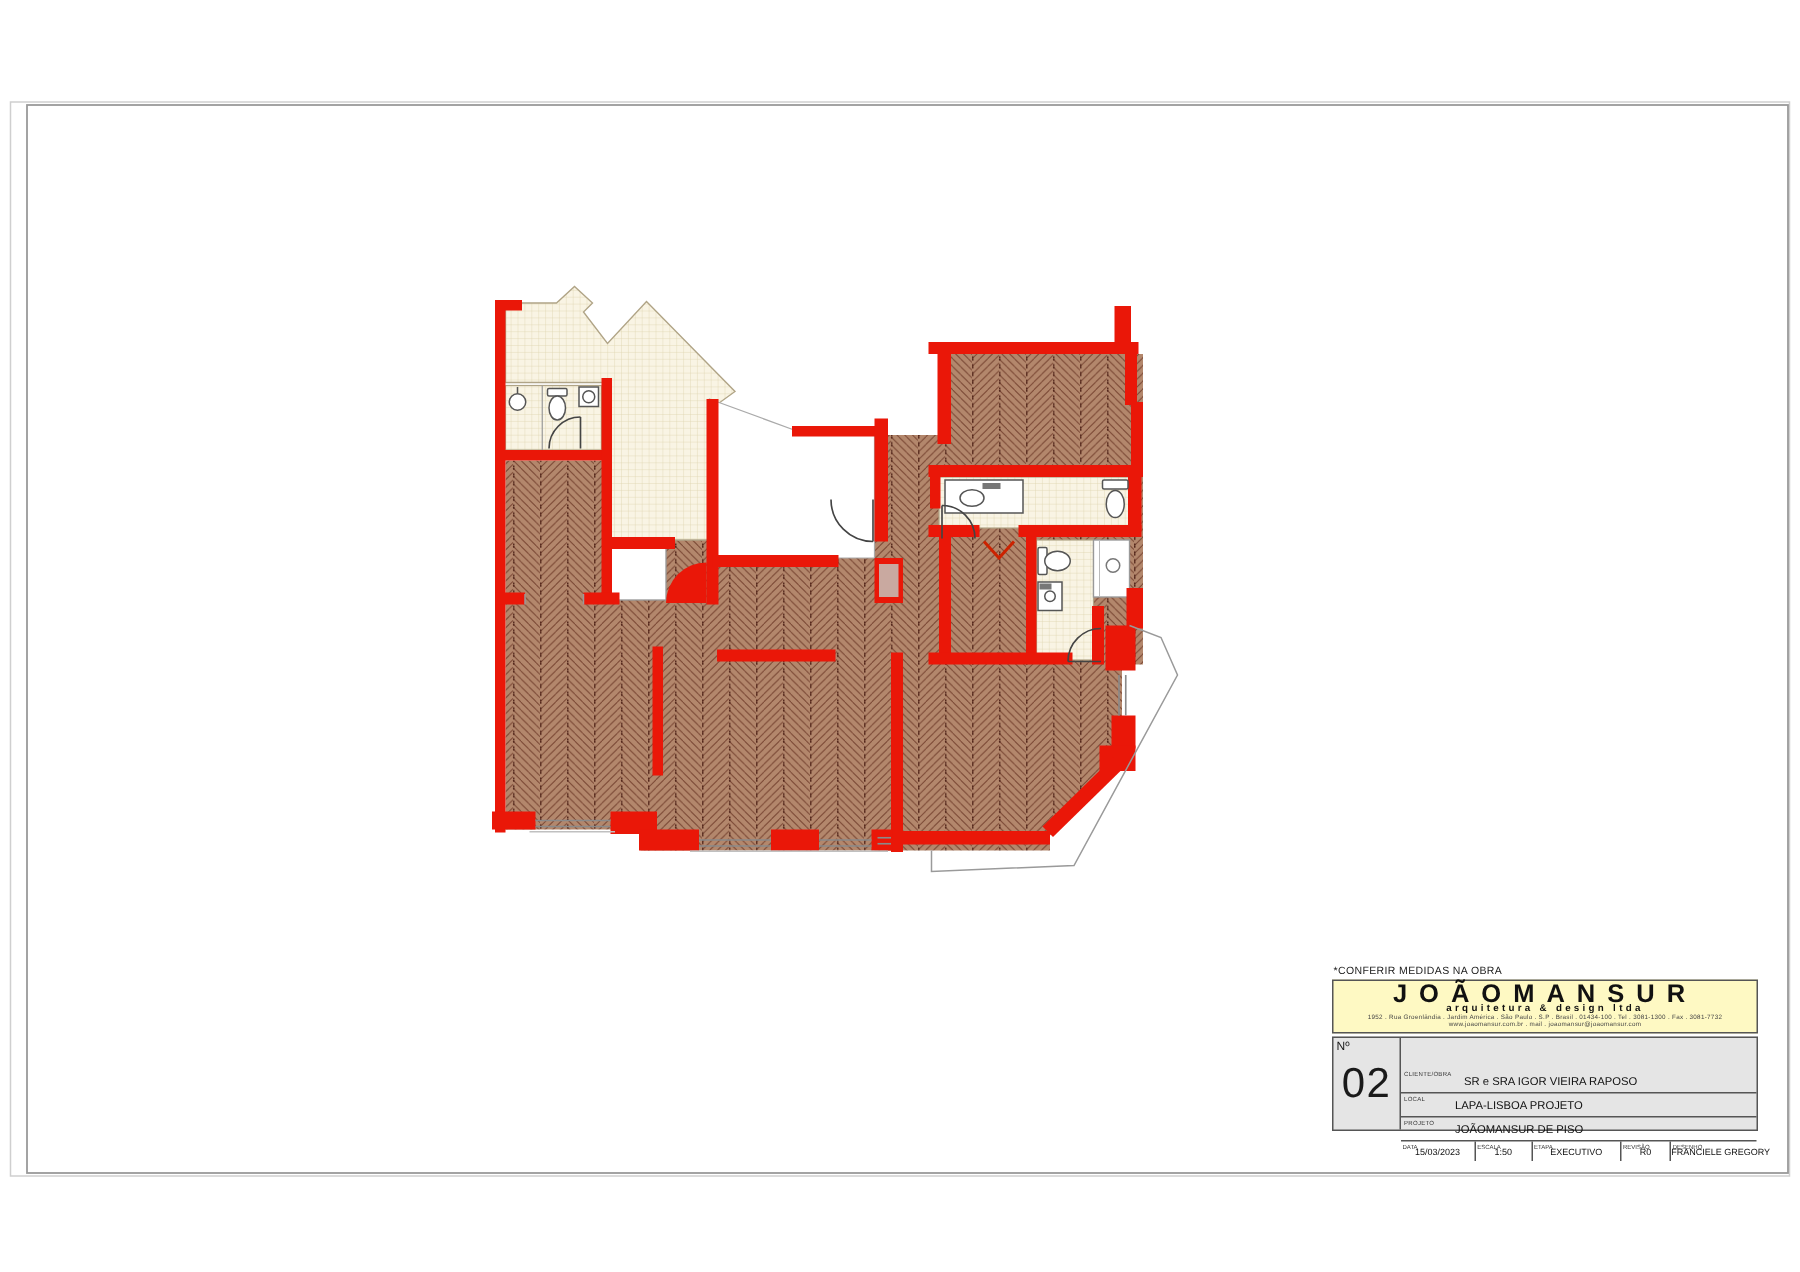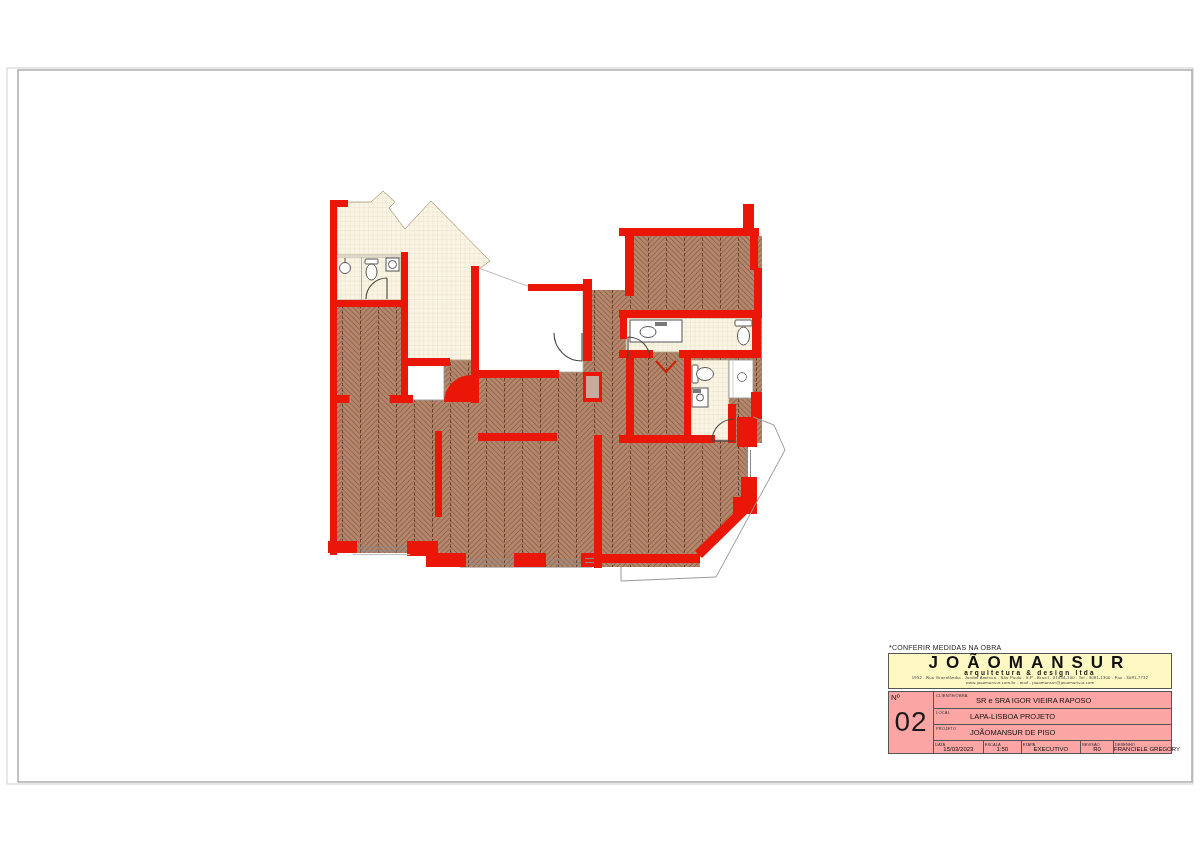--- a/index.html
+++ b/index.html
@@ -7,26 +7,26 @@
         font-family:"Liberation Sans", sans-serif;color:#1a1a1a;}
   #plan-svg{position:absolute;left:0;top:0;}
   
   #title-area{position:absolute;left:888px;top:644px;width:284px;}
   .note{font-size:7px;letter-spacing:.25px;color:#222;margin:0 0 2px 1px;}
   .logo-box{border:1px solid #555;height:36px;box-sizing:border-box;text-align:center;
             padding-top:1px;background:#fef9c3;}
   .logo-name{font-size:17px;font-weight:600;letter-spacing:8px;line-height:15px;color:#111;}
   .logo-tag{font-size:6.5px;font-weight:bold;letter-spacing:2.2px;line-height:6px;color:#111;}
   .logo-addr{font-size:4.2px;line-height:4.6px;color:#444;letter-spacing:.2px;}
-  .tb{border:1px solid #555;margin-top:2px;height:63px;box-sizing:border-box;display:flex;background:#fca5a5;}
+  .tb{border:1px solid #555;margin-top:2px;height:63px;box-sizing:border-box;display:flex;background:#e5e5e5;}
   .tb-num{width:45px;border-right:1px solid #555;box-sizing:border-box;position:relative;}
   .tb-num .no{position:absolute;left:2px;top:1px;font-size:8px;}
   .tb-num .big{position:absolute;left:0;right:0;top:14px;text-align:center;font-size:28px;
                font-weight:500;letter-spacing:1px;}
-  .tb-rows{flex:1;display:flex;flex-direction:column;}
+  .tb-rows{flex:1;display:flex;flex-direction:column;margin-top:20px;}
   .tb-row{position:relative;border-bottom:1px solid #555;box-sizing:border-box;flex:0 0 auto;}
   .tb-row:last-child{border-bottom:none;}
   .tb-label{position:absolute;left:2px;top:1px;font-size:4px;letter-spacing:.2px;color:#333;}
   .tb-value{position:absolute;left:36px;right:2px;bottom:3px;font-size:7.5px;color:#111;
             white-space:nowrap;}
   .r1{height:17px;} .r2{height:16px;} .r3{height:16px;}
   .r4{height:13px;display:flex;}
   .meta-cell{position:relative;border-right:1px solid #555;box-sizing:border-box;height:100%;}
   .meta-cell:last-child{border-right:none;}
   .meta-label{position:absolute;left:1px;top:1px;font-size:4px;color:#333;}

